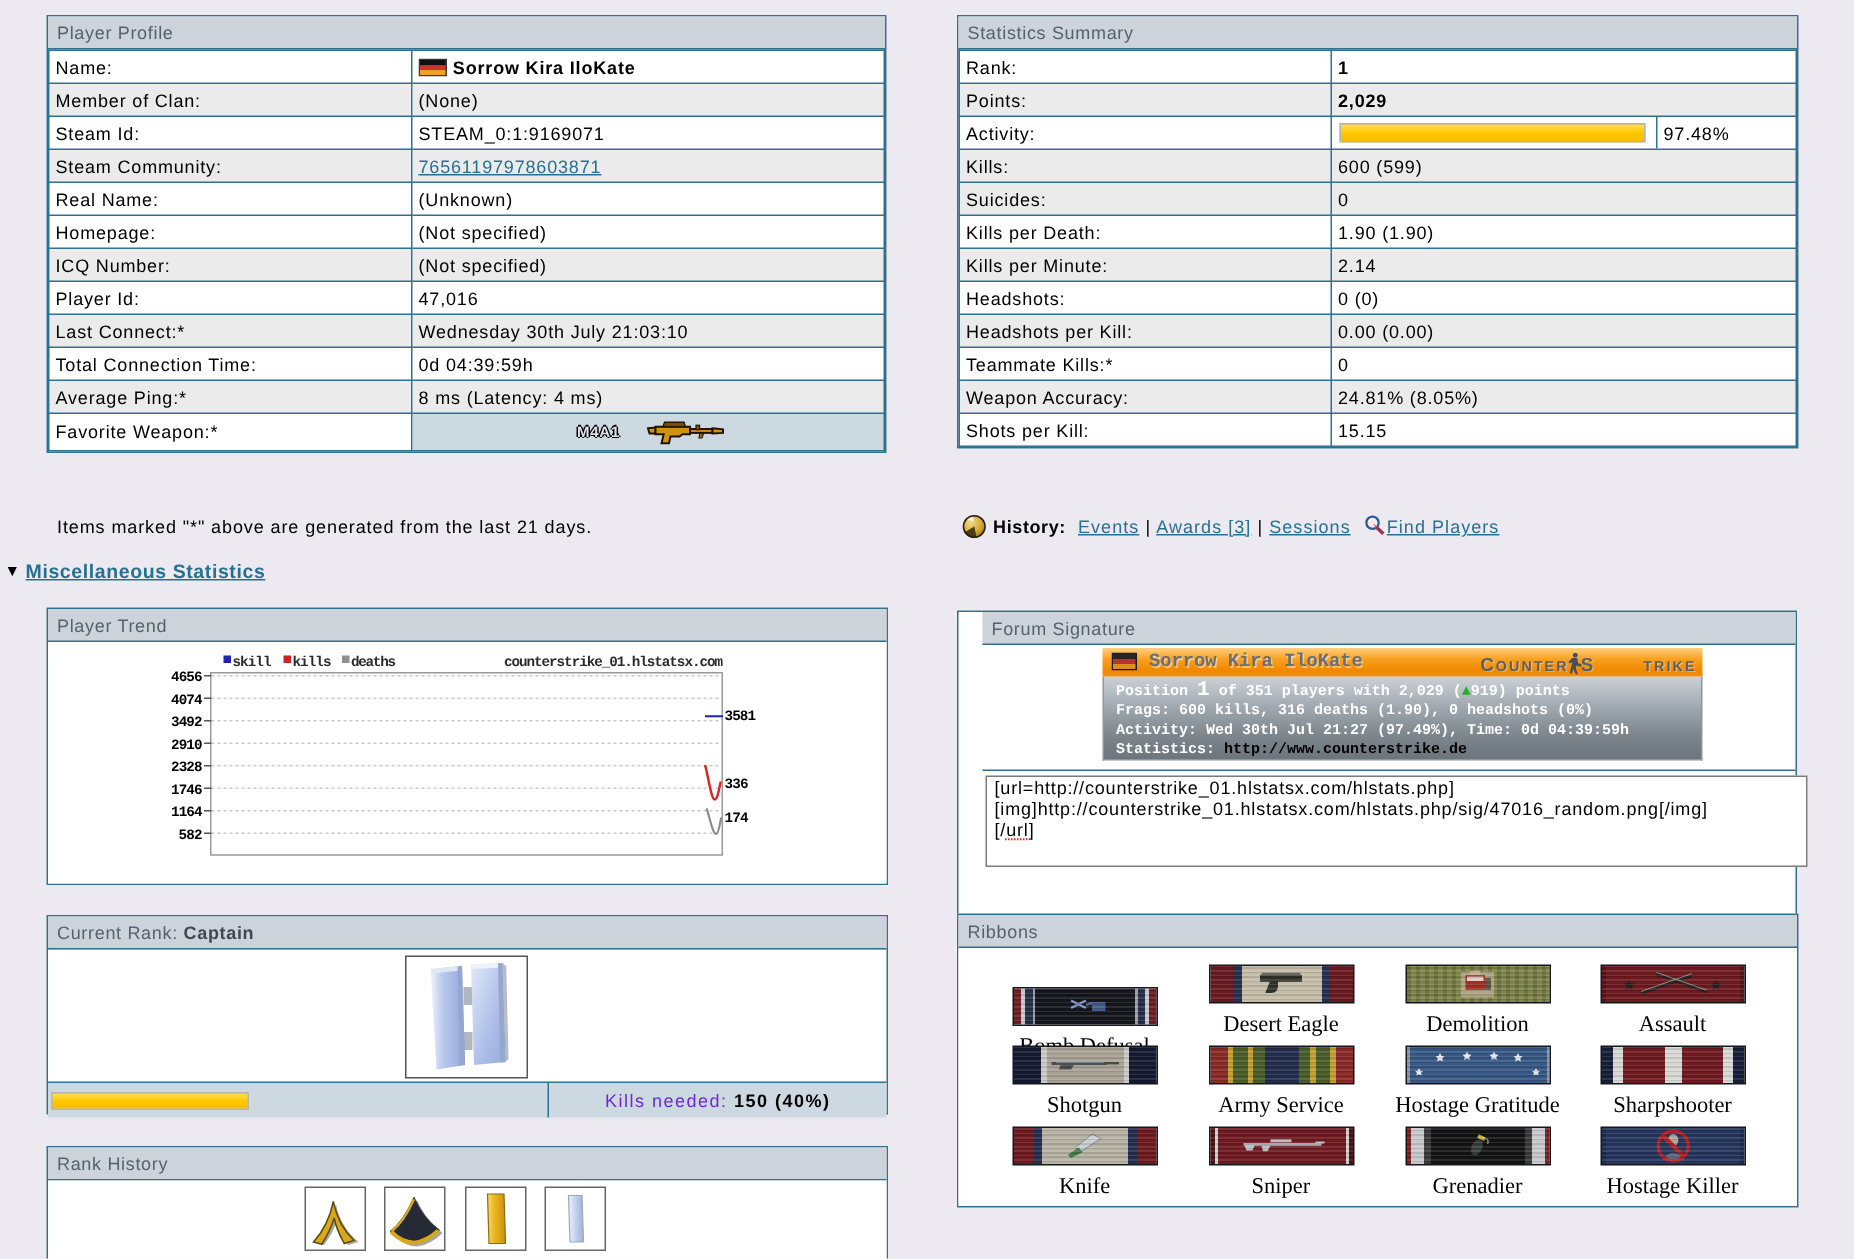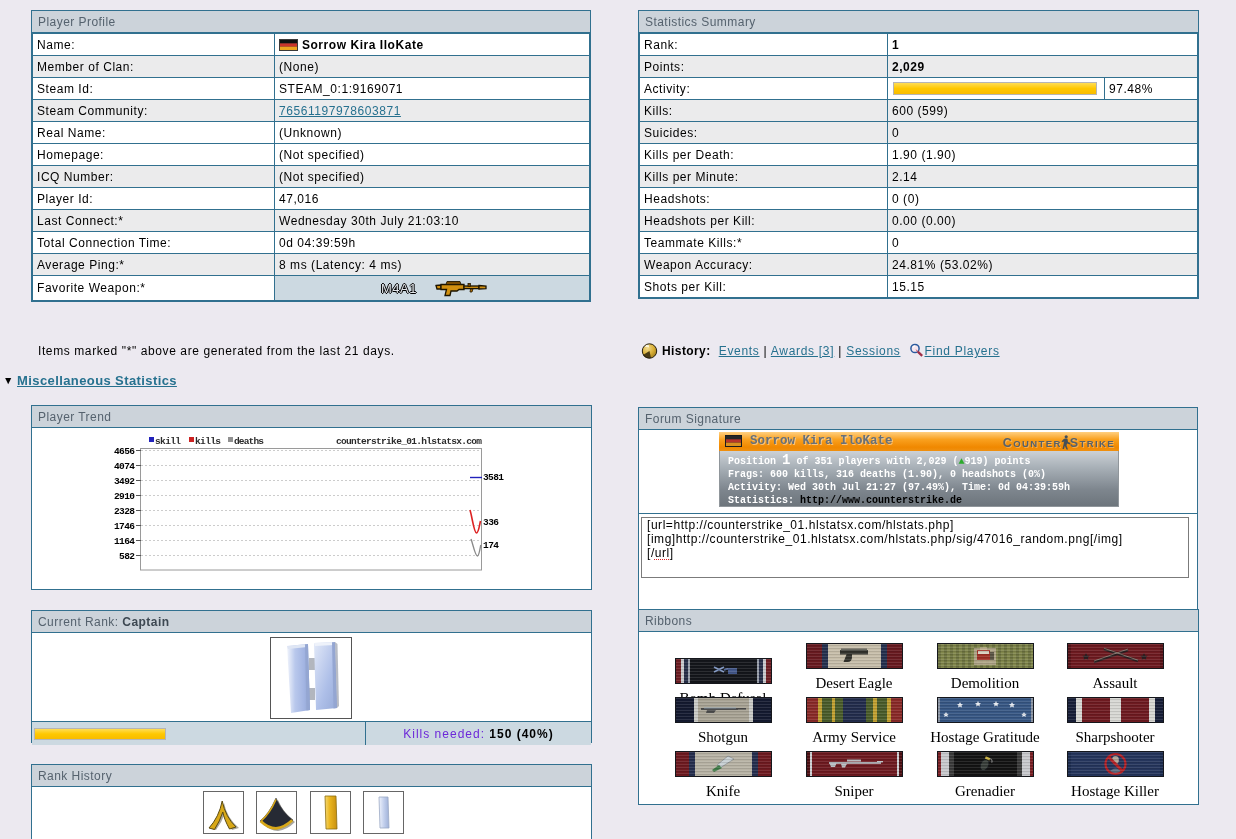--- a/index.html
+++ b/index.html
@@ -78,21 +78,21 @@
           <td>0d 04:39:59h</td>
         </tr>
     <tr class="alt">
           <td>Average Ping:*</td>
           <td>8 ms (Latency: 4 ms)</td>
         </tr>
     <tr class="w" style="height:24px;">
           <td style="height:24px;">Favorite Weapon:*</td>
           <td style="height:24px;background:#ccd9e1;">
       <div style="display:flex;align-items:center;justify-content:center;height:24px;">
-        <span style="font-size:13px;font-weight:normal;color:#dfe3e8;letter-spacing:0.5px;text-shadow:-1px 0 0 #000,1px 0 0 #000,0 -1px 0 #000,0 1px 0 #000;">M4A1</span>
+        <span style="font-size:10px;font-weight:bold;color:#dfe3e8;letter-spacing:0.5px;text-shadow:-1px 0 0 #000,1px 0 0 #000,0 -1px 0 #000,0 1px 0 #000;">M4A1</span>
         <span style="width:18px;"></span>
         <svg width="52" height="17" viewBox="0 0 52 17">
           <g stroke="#1c1400" stroke-width="1.3" fill="#d29110">
             <path d="M1,5.5 L6,5 L6,9 L2,9 Z"></path>
             <path d="M6,4.5 L29,4.5 L29,9.5 L24,9.5 L22,11 L16,11 L15,15.5 L10,15.5 L11.5,9.5 L6,9.5 Z"></path>
             <rect x="29" y="6" width="15" height="2.6"></rect>
             <path d="M44,5.5 L51,6.2 L51,8.6 L44,9 Z"></path>
           </g>
           <path d="M11,4.5 L12,1.5 L25,1.5 L26,4.5 Z" fill="#7a4e04" stroke="#231800" stroke-width="0.9"></path>
           <rect x="33" y="3.5" width="2.4" height="3" fill="#7a4e04" stroke="#231800" stroke-width="0.8"></rect>
@@ -155,21 +155,21 @@
     <tr class="alt">
           <td>Headshots per Kill:</td>
           <td>0.00 (0.00)</td>
         </tr>
     <tr class="w">
           <td>Teammate Kills:*</td>
           <td>0</td>
         </tr>
     <tr class="alt">
           <td>Weapon Accuracy:</td>
-          <td>24.81% (53.02%)</td>
+          <td>24.81% (8.05%)</td>
         </tr>
     <tr class="w">
           <td>Shots per Kill:</td>
           <td>15.15</td>
         </tr>
   </tbody>
     </table>
 </div>
 
 <div style="position:absolute;left:38px;top:344px;font-size:12px;letter-spacing:0.6px;">Items marked "*" above are generated from the last 21 days.</div>
@@ -247,38 +247,38 @@
       <line x1="438" y1="49.5" x2="450" y2="49.5" stroke="#2222bb" stroke-width="1.4"></line>
       <text x="451" y="52" font-size="9.5" fill="#000" textLength="21">3581</text>
       <path d="M438,82 C440,88 442,105 444.5,105 C446.5,105 447.5,97 448.5,93" fill="none" stroke="#dd2222" stroke-width="1.6"></path>
       <text x="451" y="97" font-size="9.5" fill="#000" textLength="16">336</text>
       <path d="M439,111 C441,116 443,128 445.5,128 C447,128 448,121 448.8,117" fill="none" stroke="#8a8a8a" stroke-width="1.4"></path>
       <text x="451" y="120" font-size="9.5" fill="#000" textLength="16">174</text>
     </svg>
   </div>
 </div>
 
-<div class="panel" style="left:638px;top:407px;width:560px;height:214px;">
+<div class="panel" style="left:638px;top:407px;width:560px;height:214px;padding-left:16px;">
   <div class="phead">Forum Signature</div>
   <div style="position:relative;height:83px;border-bottom:1px solid #31708f;">
     <div style="position:absolute;left:80px;top:2px;width:400px;height:75px;font-family:'Liberation Mono',monospace;box-sizing:border-box;">
       <div style="height:19px;background:linear-gradient(#ffcf80,#f9a01e 40%,#f08800 80%,#ef9010);position:relative;">
         <svg width="17" height="12" viewBox="0 0 17 12" style="position:absolute;left:6px;top:3px;">
             <rect width="17" height="12" fill="#1c1c1c"></rect>
             <rect x="1" y="1" width="15" height="3.3" fill="#262626"></rect>
             <rect x="1" y="4.3" width="15" height="3.3" fill="#b8342a"></rect>
             <rect x="1" y="7.6" width="15" height="3.4" fill="#d89020"></rect>
           </svg>
         <span style="position:absolute;left:31px;top:2px;font-size:12.5px;font-weight:bold;color:#67707a;text-shadow:1px 1px 0 rgba(255,255,255,0.45);letter-spacing:0;white-space:nowrap;">Sorrow Kira IloKate</span>
         <span style="position:absolute;right:4px;top:3px;font-size:12.5px;font-weight:bold;color:#57616a;font-family:'Liberation Sans',sans-serif;letter-spacing:1.4px;text-shadow:1px 1px 0 rgba(255,255,255,0.3);line-height:12px;">C<span style="font-size:9.5px;">OUNTER</span><svg width="10" height="15" viewBox="0 0 10 15" style="vertical-align:-3px;margin:0 -1px;">
               <g fill="#454f58">
                 <circle cx="5.2" cy="1.8" r="1.6"></circle>
                 <path d="M4,3.5 L6.5,3.8 L7,7 L9.5,8 L9,9.5 L6,8.6 L5.5,10.5 L7,14.5 L5.5,14.5 L3.8,10.8 L3,14 L1.5,14 L2.6,9 L3.2,6 L2.2,7.2 L0.5,6.6 L2.5,4.2 Z"></path>
               </g>
-            </svg>S<span style="font-size:9.5px;">TRIKE</span></span>
+            </svg>S<span style="font-size:9.5px;margin-left:32px;">TRIKE</span></span>
       </div>
       <div style="height:56px;background:linear-gradient(#ccd1d6,#a8b0b7 30%,#7e868e 70%,#6d757c);color:#fff;font-size:10px;font-weight:bold;line-height:13px;padding:3px 0 0 8px;box-sizing:border-box;white-space:nowrap;border:1px solid #90969b;border-top:none;">
         <div>Position <span style="font-size:14px;">1</span> of 351 players with 2,029 (<span style="color:#2cab2c;">▲</span>919) points</div>
         <div>Frags: 600 kills, 316 deaths (1.90), 0 headshots (0%)</div>
         <div>Activity: Wed 30th Jul 21:27 (97.49%), Time: 0d 04:39:59h</div>
         <div>Statistics: <span style="color:#000;margin-top:16px;">http://www.counterstrike.de</span></div>
       </div>
     </div>
   </div>
   <div style="position:relative;height:71px;">

